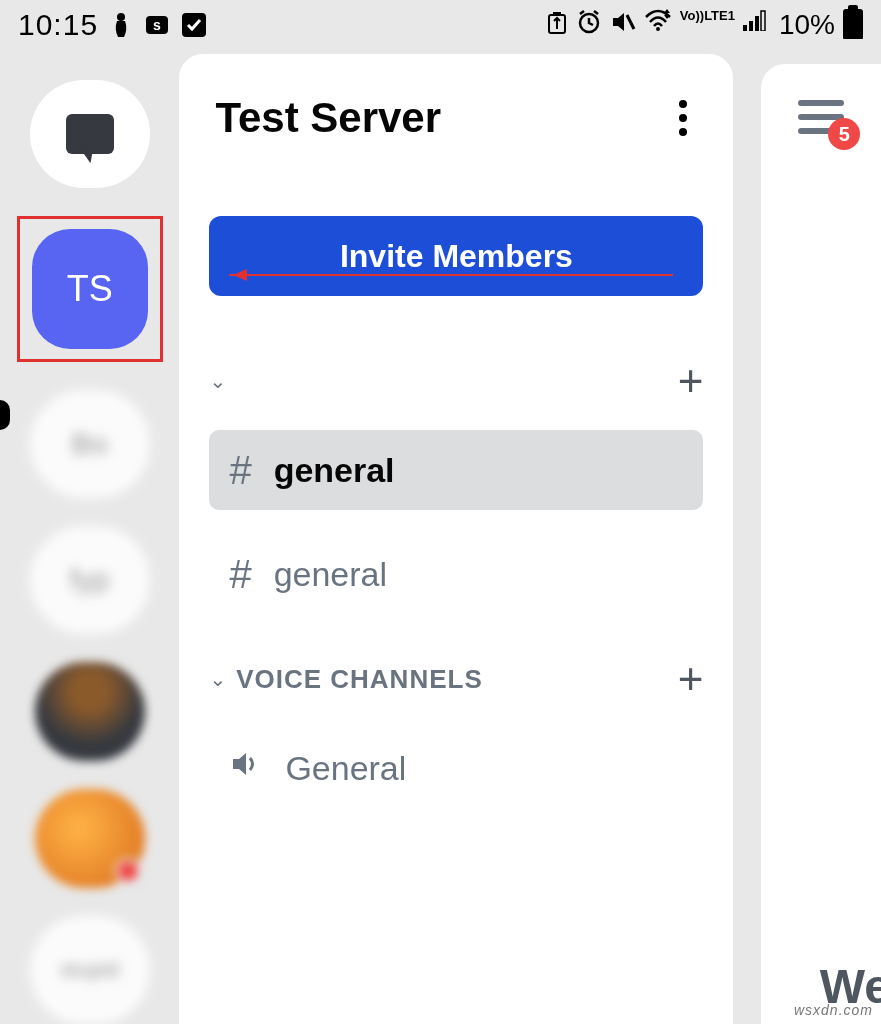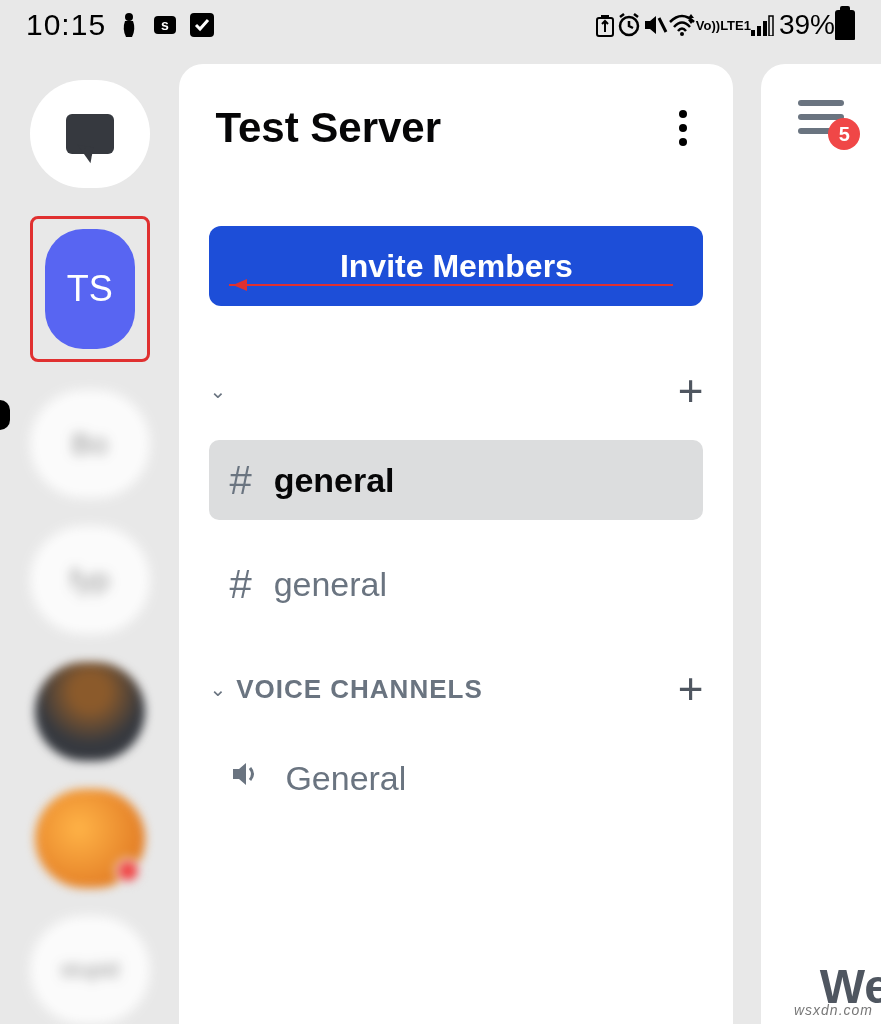--- a/index.html
+++ b/index.html
@@ -9,26 +9,26 @@
   background: #e8e8e8;
   font-family: -apple-system, BlinkMacSystemFont, "Segoe UI", sans-serif;
   overflow: hidden;
   position: relative;
 }
 .status-bar {
   height: 50px;
   display: flex;
   align-items: center;
   justify-content: space-between;
-  padding: 0 26px;
+  padding: 0 18px;
   font-size: 28px;
   color: #000;
 }
 .status-left { display: flex; align-items: center; gap: 12px; font-weight: 400; }
-.status-right { display: flex; align-items: center; gap: 0; font-size: 22px; }
+.status-right { display: flex; align-items: flex-start; gap: 8px; font-size: 22px; }
 .status-time { font-size: 30px; letter-spacing: 1px; }
 .status-icon { display: inline-flex; align-items: center; }
 .battery-pct { font-size: 28px; margin-left: 4px; }
 .battery-icon { width: 20px; height: 30px; background: #000; border-radius: 3px 3px 1px 1px; position: relative; }
 .battery-icon::before { content:""; position:absolute; top:-4px; left:5px; width:10px; height:4px; background:#000; border-radius:2px 2px 0 0; }
 
 .app-body {
   display: flex;
   height: calc(100% - 50px);
   position: relative;
@@ -67,23 +67,23 @@
   position: absolute;
   bottom: -8px;
   left: 10px;
   border: 8px solid transparent;
   border-top-color: #36393f;
   border-right-color: #36393f;
   transform: rotate(10deg);
 }
 .rail-server-selected {
   border: 3px solid #e03030;
-  border-radius: 8px;
+  border-radius: 0;
   padding: 12px;
-  width: 120px;
+  width: 146px;
   height: 146px;
   display: flex;
   align-items: center;
   justify-content: center;
 }
 .server-pill {
   width: 120px;
   height: 120px;
   background: #5865f2;
   border-radius: 38px;
@@ -116,21 +116,21 @@
   width: 14px;
   height: 30px;
   background: #000;
   border-radius: 0 10px 10px 0;
 }
 
 .channel-panel {
   width: 556px;
   background: #fff;
   border-radius: 24px 24px 0 0;
-  margin-top: 14px;
+  margin-top: 4px;
   padding: 36px 0 0 0;
   position: relative;
 }
 .panel-header {
   display: flex;
   align-items: center;
   justify-content: space-between;
   padding: 0 36px 20px 36px;
 }
 .server-title {
@@ -319,21 +319,21 @@
         <span>LTE1</span>
     </span>
     <span class="status-icon">
       <svg width="24" height="22" viewBox="0 0 24 22">
           <rect x="0" y="16" width="4" height="6" fill="#000"></rect>
           <rect x="6" y="12" width="4" height="10" fill="#000"></rect>
           <rect x="12" y="7" width="4" height="15" fill="#000"></rect>
           <rect x="18" y="2" width="4" height="20" fill="none" stroke="#000" stroke-width="1.5"></rect>
         </svg>
     </span>
-    <span class="battery-pct">39%</span>
+    <span class="battery-pct">10%</span>
     <span class="battery-icon"></span>
   </div>
 </div>
 
 <div class="app-body">
   <div class="server-rail">
     <div class="rail-selector-bump"></div>
     <div class="rail-item rail-dm">
       <div class="dm-bubble"></div>
     </div>

